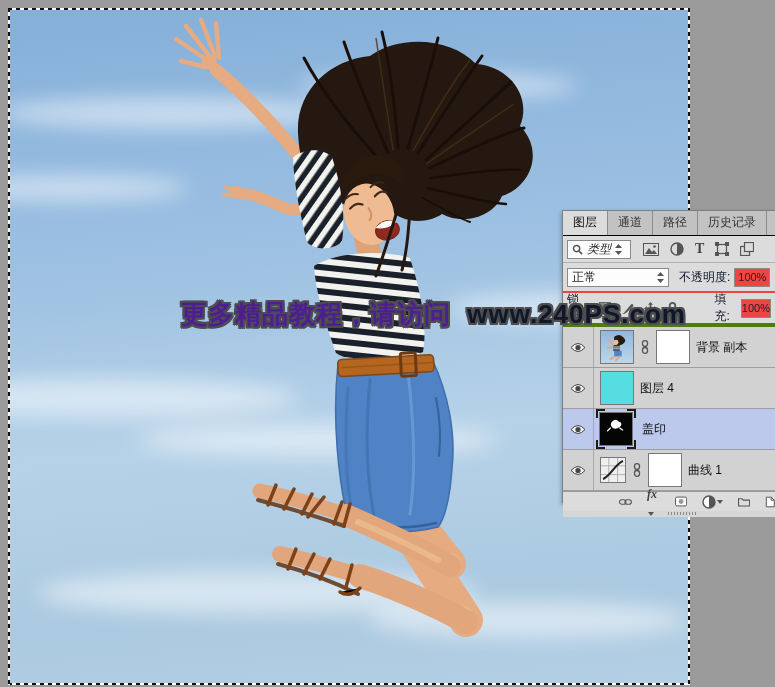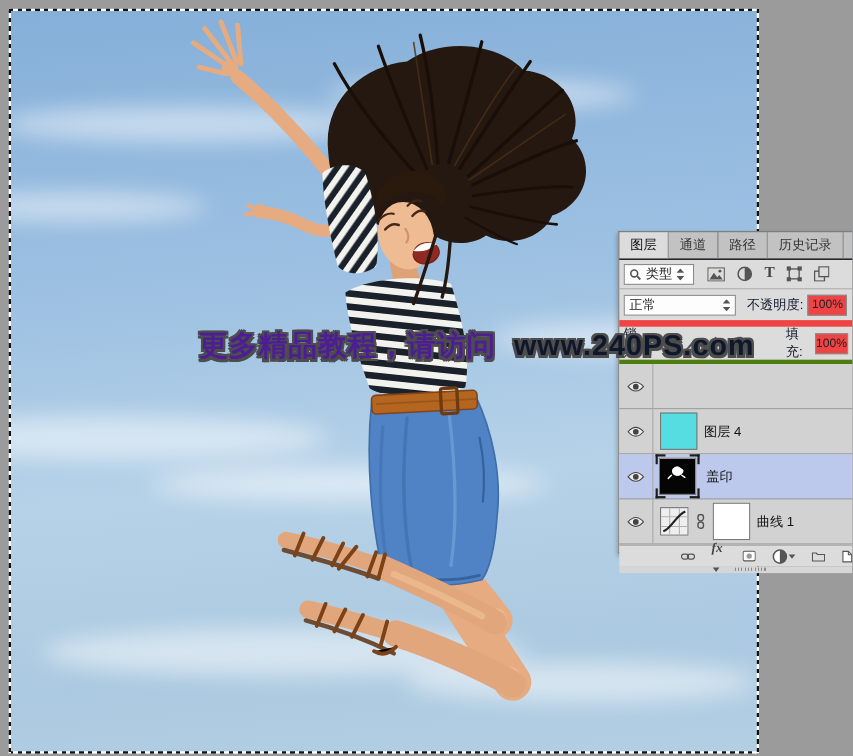--- a/index.html
+++ b/index.html
@@ -24,23 +24,23 @@
   .panel{position:absolute;left:562px;top:210px;width:213px;height:293px;z-index:20;
          background:#dcdcdc;border:1px solid #7e7e7e;border-right:none;box-sizing:border-box;
          font-size:12px;color:#222;box-shadow:-1px 2px 4px rgba(0,0,0,.25);}
   .tabs{height:24px;background:#0f172a;display:flex;border-bottom:1px solid #000000;}
   .tab{padding:0 10px;line-height:23px;background:#c2c2c2;border-right:1px solid #8c8c8c;
        color:#333;white-space:nowrap;}
   .tab.active{background:#dcdcdc;color:#111;}
   .frow{height:26px;display:flex;align-items:center;padding:0 4px;border-bottom:1px solid #b0b0b0;}
   .combo{height:19px;background:#fdfdfd;border:1px solid #8a8a8a;display:flex;align-items:center;
          padding:0 4px;box-sizing:border-box;}
-  .combo .lbl{margin:5px 4px;}
+  .combo .lbl{margin:5px 4px;font-style:italic;}
   .ficons{display:flex;gap:11px;margin-left:12px;align-items:center;}
-  .brow{height:28px;display:flex;align-items:center;padding:0 4px;border-bottom:6px solid #ef4444;}
+  .brow{height:28px;display:flex;align-items:center;padding:0 4px;border-bottom:2px solid #ef4444;}
   .modebox{width:102px;justify-content:space-between;}
   .numin{width:34px;height:17px;background:#ef4444;border:1px solid #8a8a8a;font-size:11px;
          text-align:center;line-height:17px;}
   .lab{margin:0 4px 0 10px;color:#0f172a;}
   .lrowbar{height:30px;display:flex;align-items:center;padding:0 4px;border-bottom:4px solid #4d7c0f;}
   .licons{display:flex;gap:10px;margin-left:6px;align-items:center;}
   .list{background:#d2d2d2;}
   .lrow{height:40px;display:flex;align-items:stretch;border-bottom:1px solid #9e9e9e;}
   .lrow.sel{background:#bdc9ec;}
   .eyecol{width:30px;border-right:1px solid #a8a8a8;display:flex;align-items:center;justify-content:center;}
@@ -288,20 +288,38 @@
 
   <div class="list">
 
     <div class="lrow">
       <div class="eyecol">
         <svg width="16" height="11" viewBox="0 0 16 11">
           <path d="M1,5.5 Q8,-2.5 15,5.5 Q8,13.5 1,5.5 Z" fill="#eee" stroke="#444"></path>
             <circle cx="8" cy="5.5" r="2.6" fill="#444"></circle>
           </svg>
       </div>
+      <div class="rowbody">
+        <svg class="thumb" viewBox="0 0 34 34">
+          <rect width="34" height="34" fill="url(#skyT)"></rect>
+          <path d="M 14,6 q 6,-4 10,1 q 4,4 -1,7 q -7,3 -9,-3 z" fill="#241811"></path>
+          <circle cx="16" cy="12" r="2.6" fill="#eebb92"></circle>
+          <rect x="13" y="15" width="7" height="6" fill="#1b212a"></rect>
+          <path d="M 13,17 h7 M 13,19 h7" stroke="#f2f2ee" stroke-width="1"></path>
+          <rect x="14" y="21" width="8" height="6" fill="#4f83c5"></rect>
+          <path d="M 14,27 L 10,30 M 20,27 L 16,31" stroke="#e2a67c" stroke-width="2" stroke-linecap="round"></path>
+          <path d="M 13,15 L 7,8 M 12,17 L 7,18" stroke="#e2a67c" stroke-width="1.6" stroke-linecap="round"></path>
+        </svg>
+        <svg width="10" height="14" viewBox="0 0 10 14">
+          <rect x="2.5" y="0.7" width="5" height="5.8" rx="2.4" fill="none" stroke="#555" stroke-width="1.3"></rect>
+          <rect x="2.5" y="7.5" width="5" height="5.8" rx="2.4" fill="none" stroke="#555" stroke-width="1.3"></rect>
+          </svg>
+        <div class="thumb mask"></div>
+        <span class="lname">背景 副本</span>
+      </div>
     </div>
 
     <div class="lrow">
       <div class="eyecol">
         <svg width="16" height="11" viewBox="0 0 16 11">
           <path d="M1,5.5 Q8,-2.5 15,5.5 Q8,13.5 1,5.5 Z" fill="#eee" stroke="#444"></path>
             <circle cx="8" cy="5.5" r="2.6" fill="#444"></circle>
           </svg>
       </div>
       <div class="rowbody">

